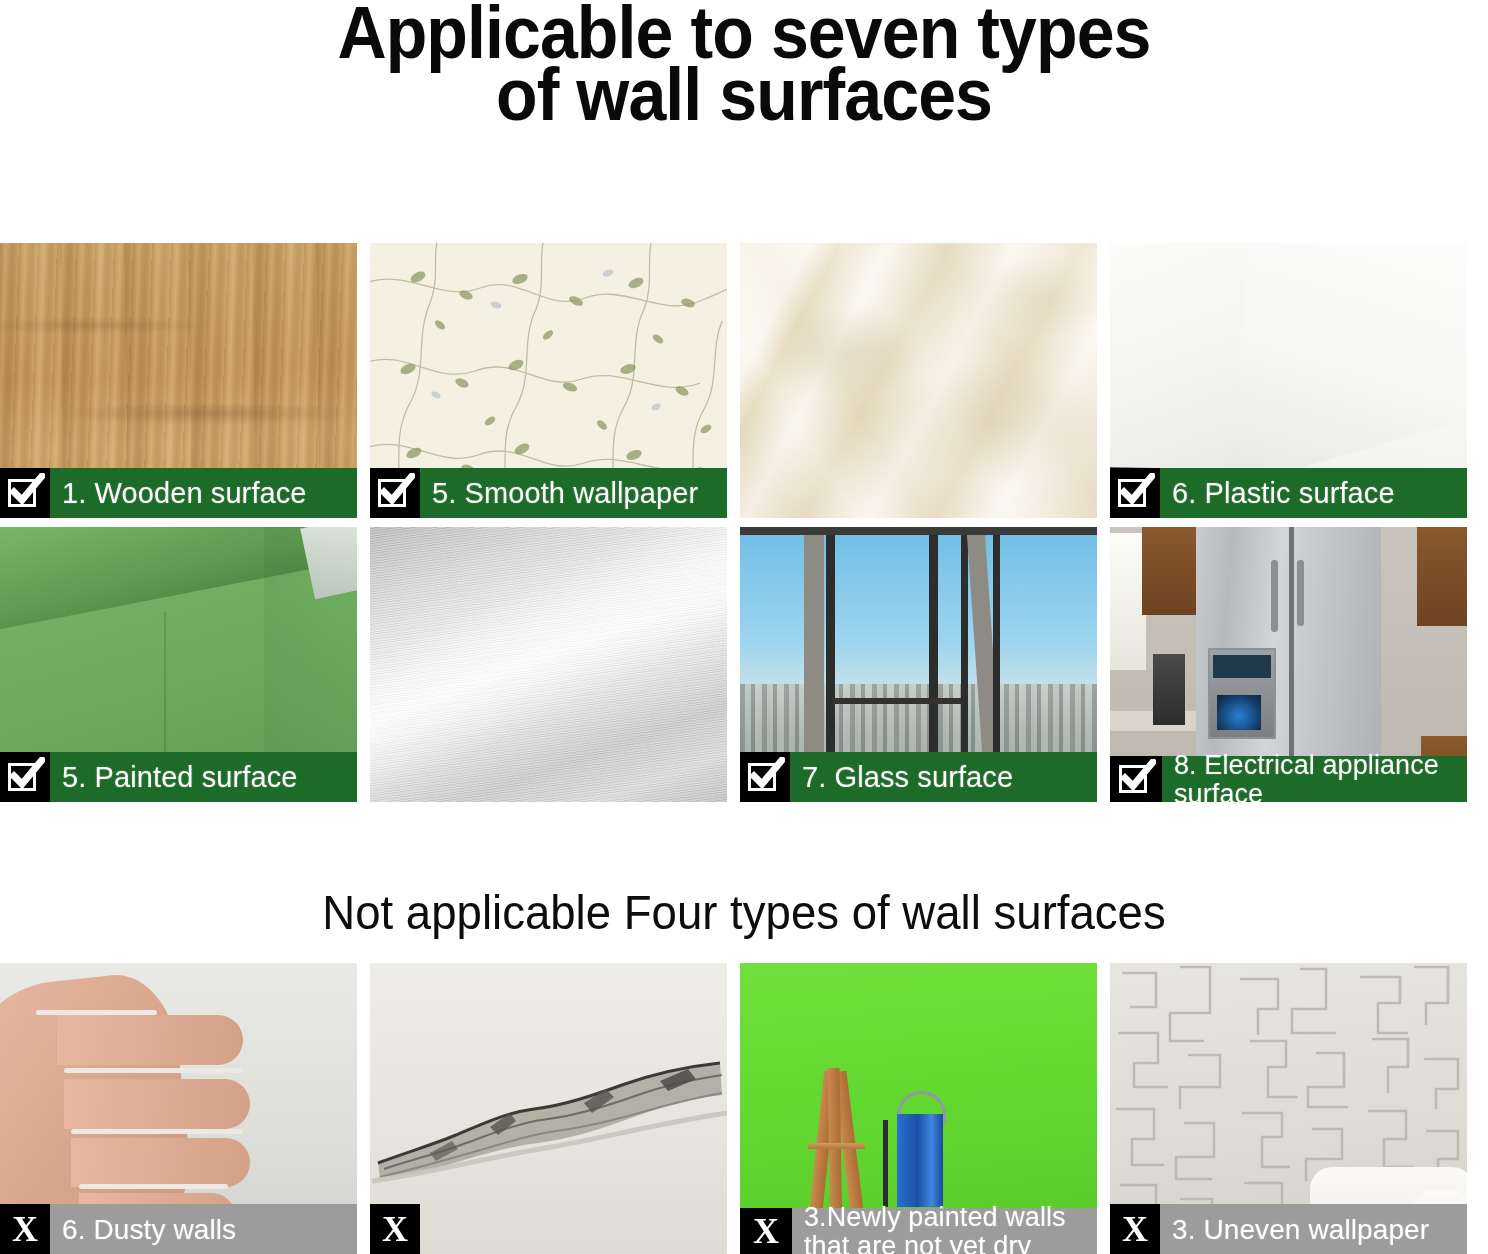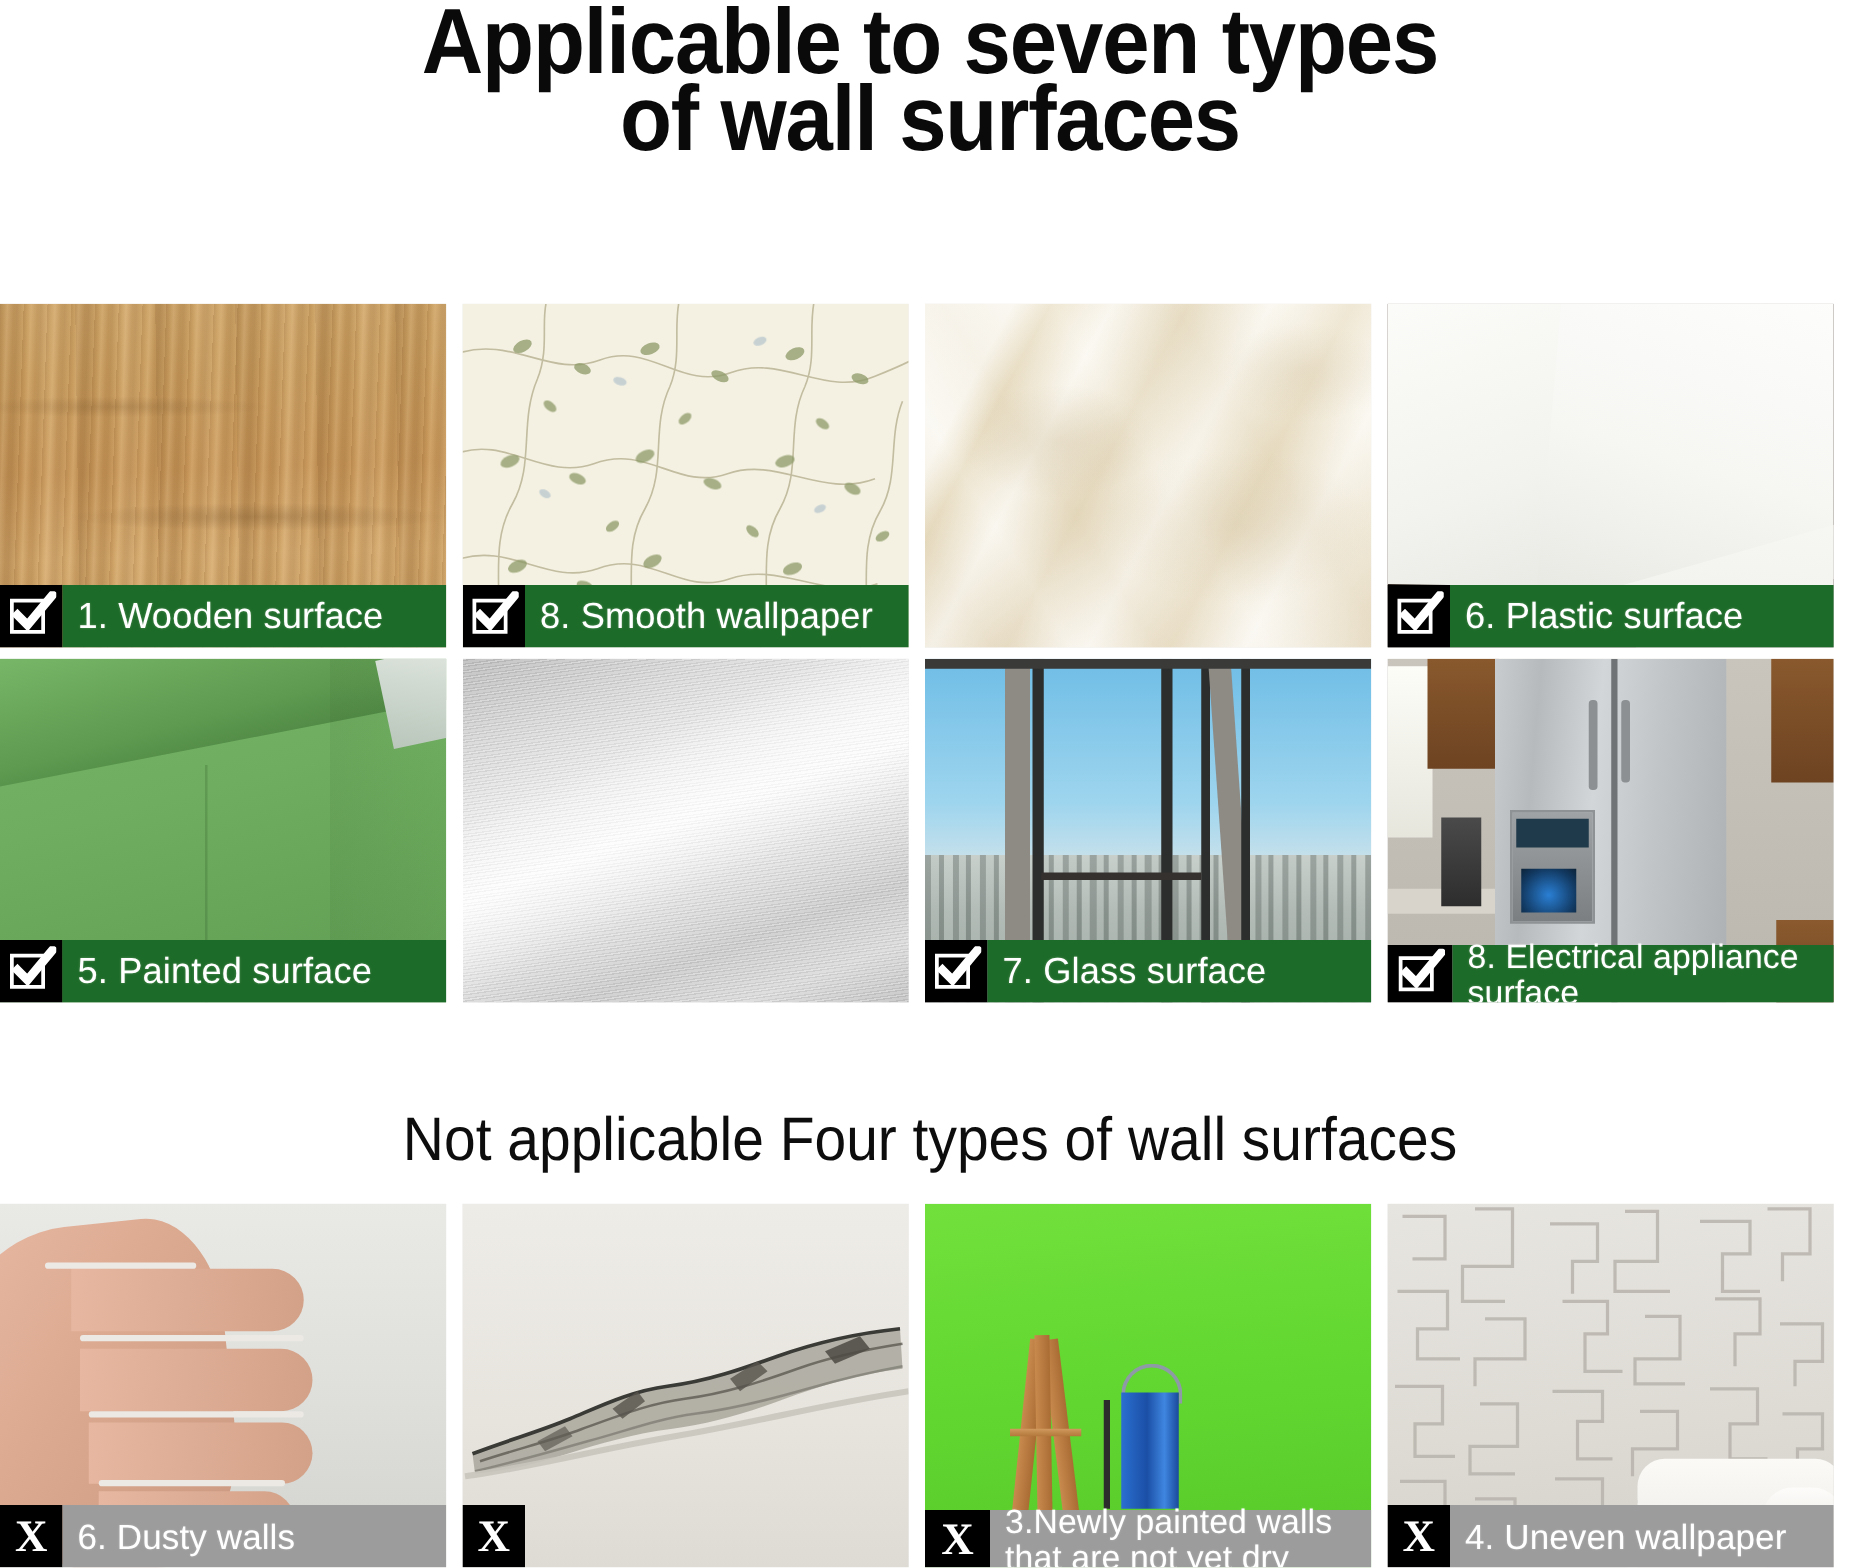--- a/index.html
+++ b/index.html
@@ -342,21 +342,21 @@
       </div>
       <div class="caption cap-ok">
         <div class="mark">
           <div class="chk">
               <div class="box"></div>
             <svg class="tick" viewBox="0 0 36 36">
                 <path d="M5 19 L13 27 L33 3" fill="none" stroke="#fff" stroke-width="7" stroke-linecap="square"></path>
               </svg>
           </div>
         </div>
-        <div class="ctext">8. Smooth wallpaper</div>
+        <div class="ctext">5. Smooth wallpaper</div>
       </div>
     </div>
 
     <div class="card">
       <div class="photo tex-tile"></div>
     </div>
 
     <div class="card">
       <div class="photo tex-plastic">
         <div class="sheetA"></div>
@@ -558,18 +558,18 @@
         </svg>
         <div class="base"></div>
         <div class="baseTrim"></div>
         <div class="sofa"></div>
         <div class="sofaArm"></div>
       </div>
       <div class="caption cap-no">
         <div class="mark">
             <span class="xmk">X</span>
           </div>
-        <div class="ctext">4. Uneven wallpaper</div>
+        <div class="ctext">3. Uneven wallpaper</div>
       </div>
     </div>
   </div>
 
 </div>
 
 </body></html>

